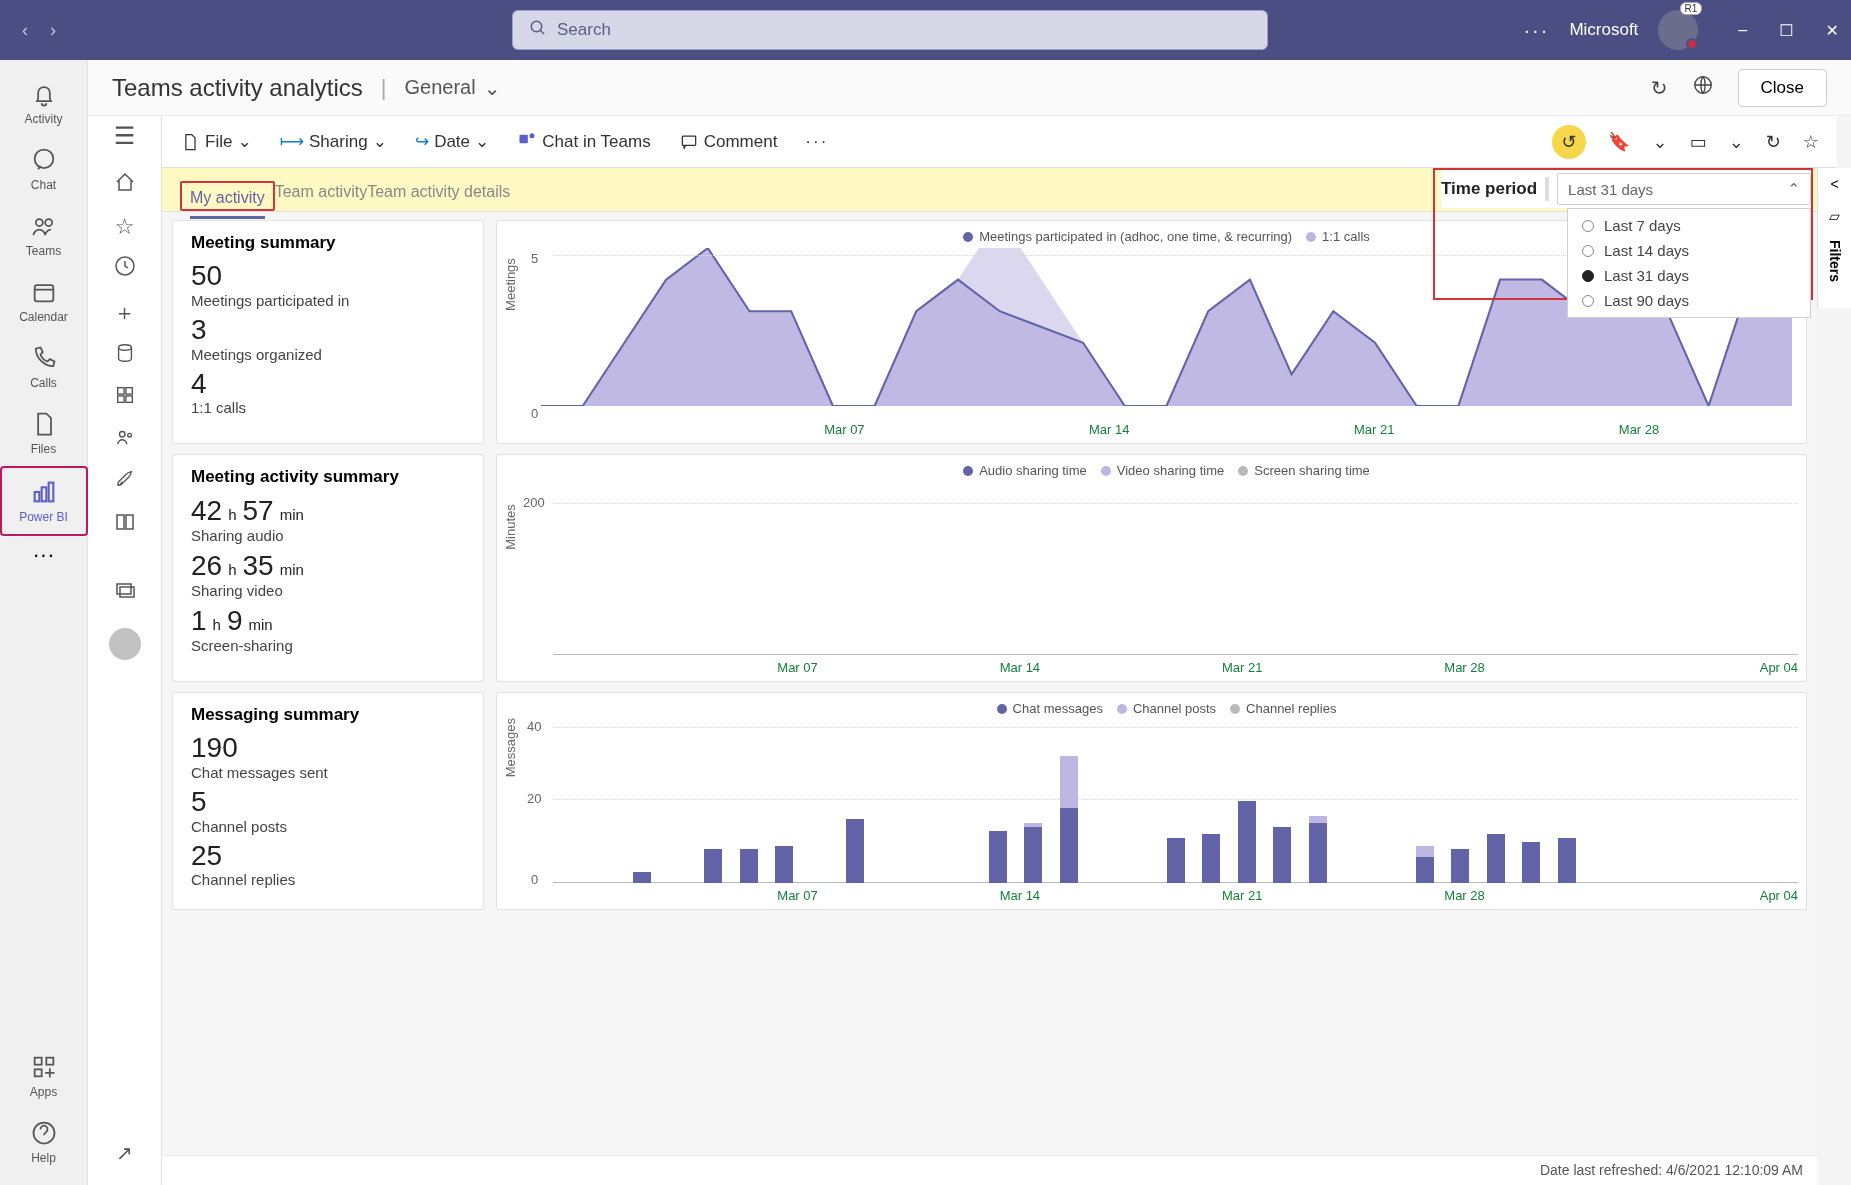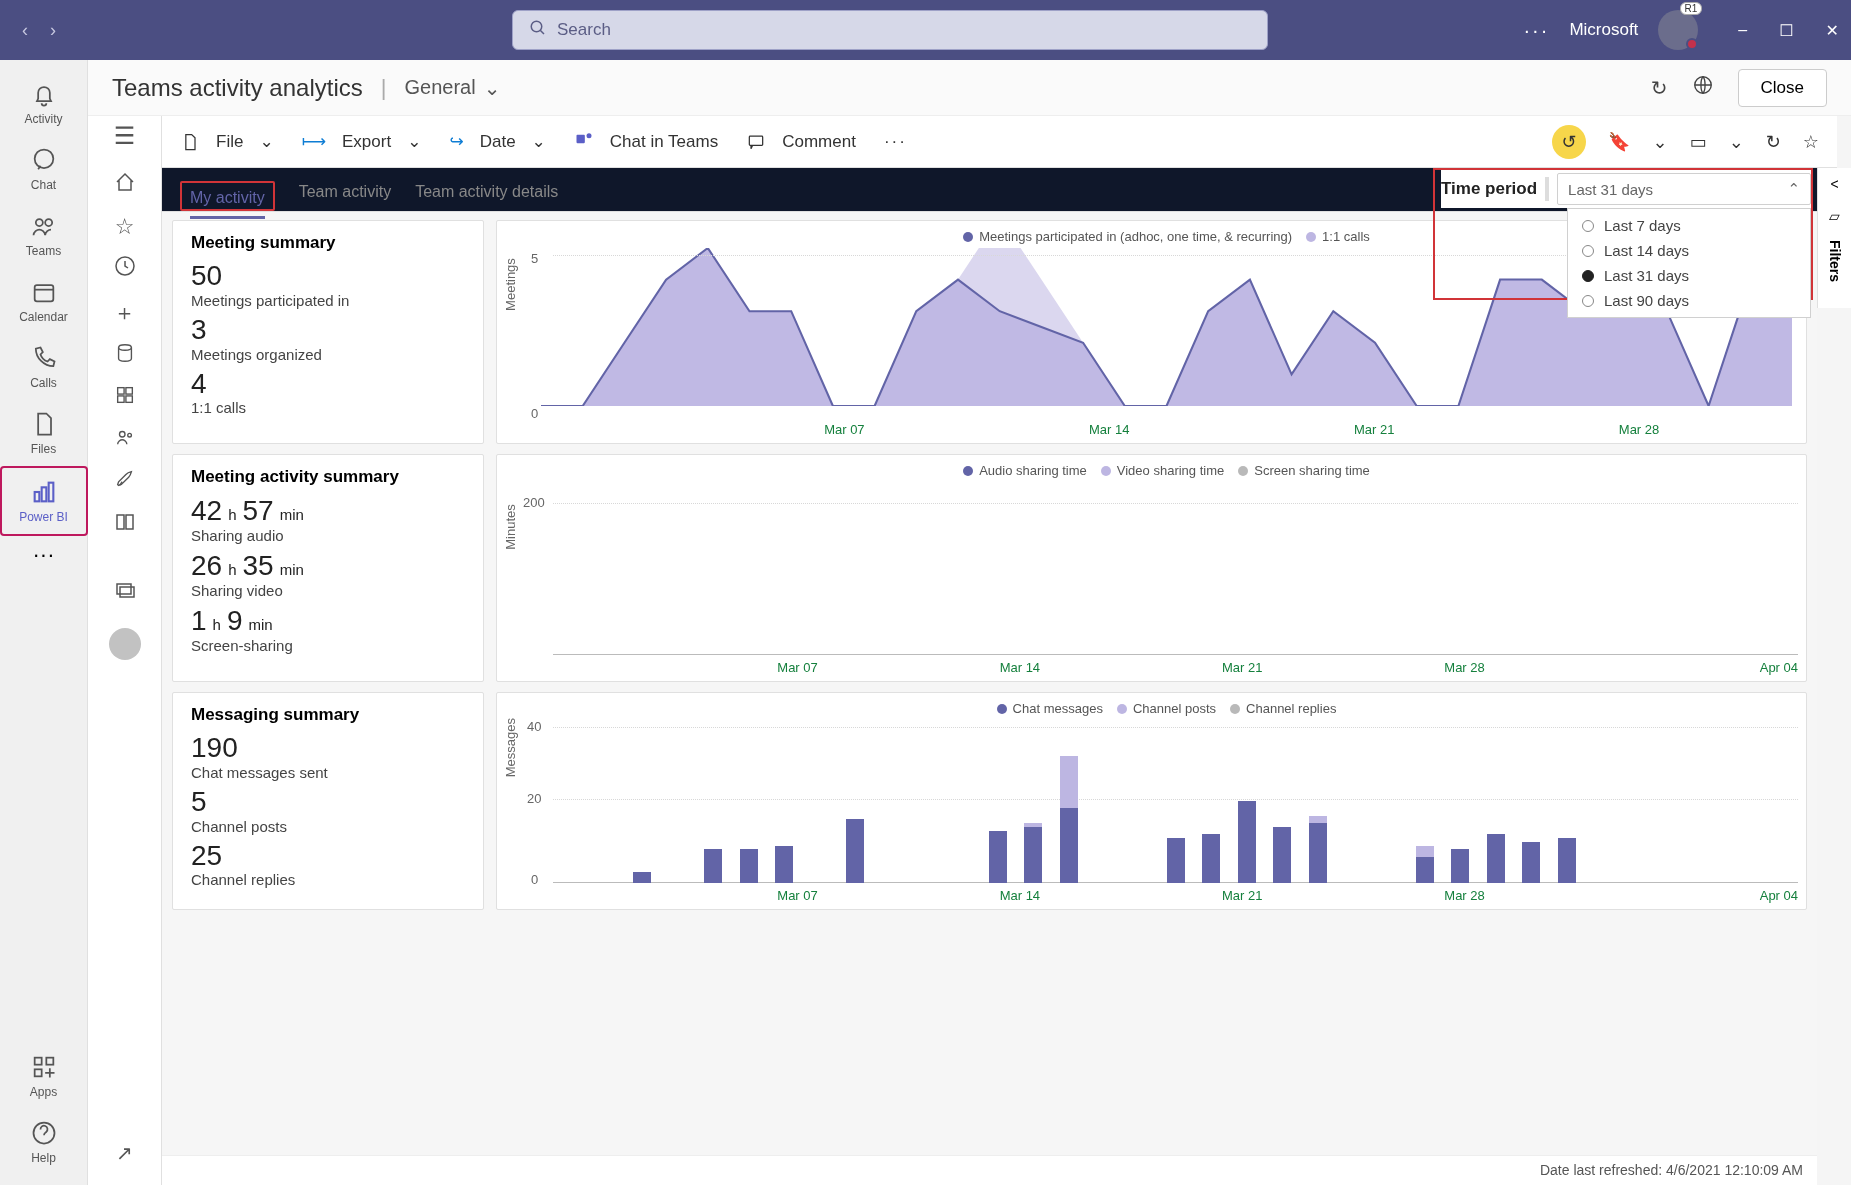--- a/index.html
+++ b/index.html
@@ -34,29 +34,29 @@
 .close-btn { border: 1px solid #ccc; border-radius: 4px; padding: 8px 22px; font-size: 17px; background: #fff; }
 
 
 .pbi-nav { position: absolute; left: 88px; top: 116px; width: 74px; bottom: 0; background: #fff; border-right: 1px solid #e0e0e0; display: flex; flex-direction: column; align-items: center; padding-top: 6px; gap: 14px; font-size: 22px; color: #555; }
 .pbi-nav .hamburger { font-size: 24px; margin-bottom: 6px; }
 .pbi-nav .avatar-sm { width: 32px; height: 32px; border-radius: 50%; background: #c2c2c2; margin-top: 6px; }
 .pbi-nav .popout { margin-top: auto; margin-bottom: 20px; font-size: 20px; }
 
 
 .ribbon { position: absolute; left: 162px; top: 116px; right: 14px; height: 52px; background: #fff; border-bottom: 1px solid #e0e0e0; display: flex; align-items: center; padding: 0 18px; gap: 28px; color: #333; font-size: 17px; }
-.ribbon .item { display: flex; align-items: center; gap: 16px; cursor: pointer; }
+.ribbon .item { display: flex; align-items: center; gap: 5px; cursor: pointer; }
 .ribbon svg { width: 20px; height: 20px; }
 .ribbon .more { letter-spacing: 2px; }
 .ribbon-right { margin-left: auto; display: flex; align-items: center; gap: 22px; font-size: 18px; }
 .reset-circle { width: 34px; height: 34px; border-radius: 50%; background: #f7d64a; display: flex; align-items: center; justify-content: center; }
 
 
 .report { position: absolute; left: 162px; top: 168px; right: 34px; bottom: 0; background: #f6f6f6; display: flex; flex-direction: column; overflow: hidden; }
-.tabs-row { height: 44px; display: flex; align-items: flex-end; padding: 0 18px; gap: 24px; border-bottom: 1px solid #e0e0e0; background: #0f172a; position: relative; }
+.tabs-row { height: 44px; display: flex; align-items: flex-end; padding: 0 18px; border-bottom: 1px solid #e0e0e0; background: #fef9c3; position: relative; }
 .tab { font-size: 16px; color: #888; padding-bottom: 10px; cursor: pointer; }
 .tab.active { color: #6264a7; font-weight: 500; border-bottom: 3px solid #6264a7; }
 .tab-highlight { border: 2px solid #d13438; padding: 6px 8px 2px; border-radius: 2px; }
 
 .time-period { position: absolute; right: 6px; top: 2px; width: 370px; height: 38px; display: flex; align-items: center; gap: 8px; background: #fff; z-index: 5; }
 .time-period-label { font-weight: 600; font-size: 17px; color: #222; }
 .time-period-select { flex: 1; height: 32px; background: #fff; border: 1px solid #d0d0d0; border-radius: 2px; display: flex; align-items: center; justify-content: space-between; padding: 0 10px; font-size: 15px; color: #666; }
 
 .time-dropdown { position: absolute; right: 6px; top: 40px; width: 244px; background: #fff; border: 1px solid #d0d0d0; z-index: 6; padding: 4px 0; }
 .time-dropdown .opt { display: flex; align-items: center; gap: 10px; padding: 4px 14px; font-size: 15px; color: #444; cursor: pointer; }
@@ -295,21 +295,21 @@
 <div class="ribbon">
   <div class="item">
     <svg viewBox="0 0 24 24" fill="none" stroke="#333" stroke-width="1.5">
         <path d="M7 3h7l4 4v14H7z"></path>
       </svg>
     <span>File</span>
     <span>⌄</span>
   </div>
   <div class="item">
     <span style="color:#0e7dd4;">⟼</span>
-    <span>Export</span>
+    <span>Sharing</span>
     <span>⌄</span>
   </div>
   <div class="item">
     <span style="color:#0e7dd4;">↪</span>
     <span>Date</span>
     <span>⌄</span>
   </div>
   <div class="item">
     <span style="color:#5b5fc7;">
       <svg viewBox="0 0 24 24" width="20" height="20" fill="#5b5fc7">

